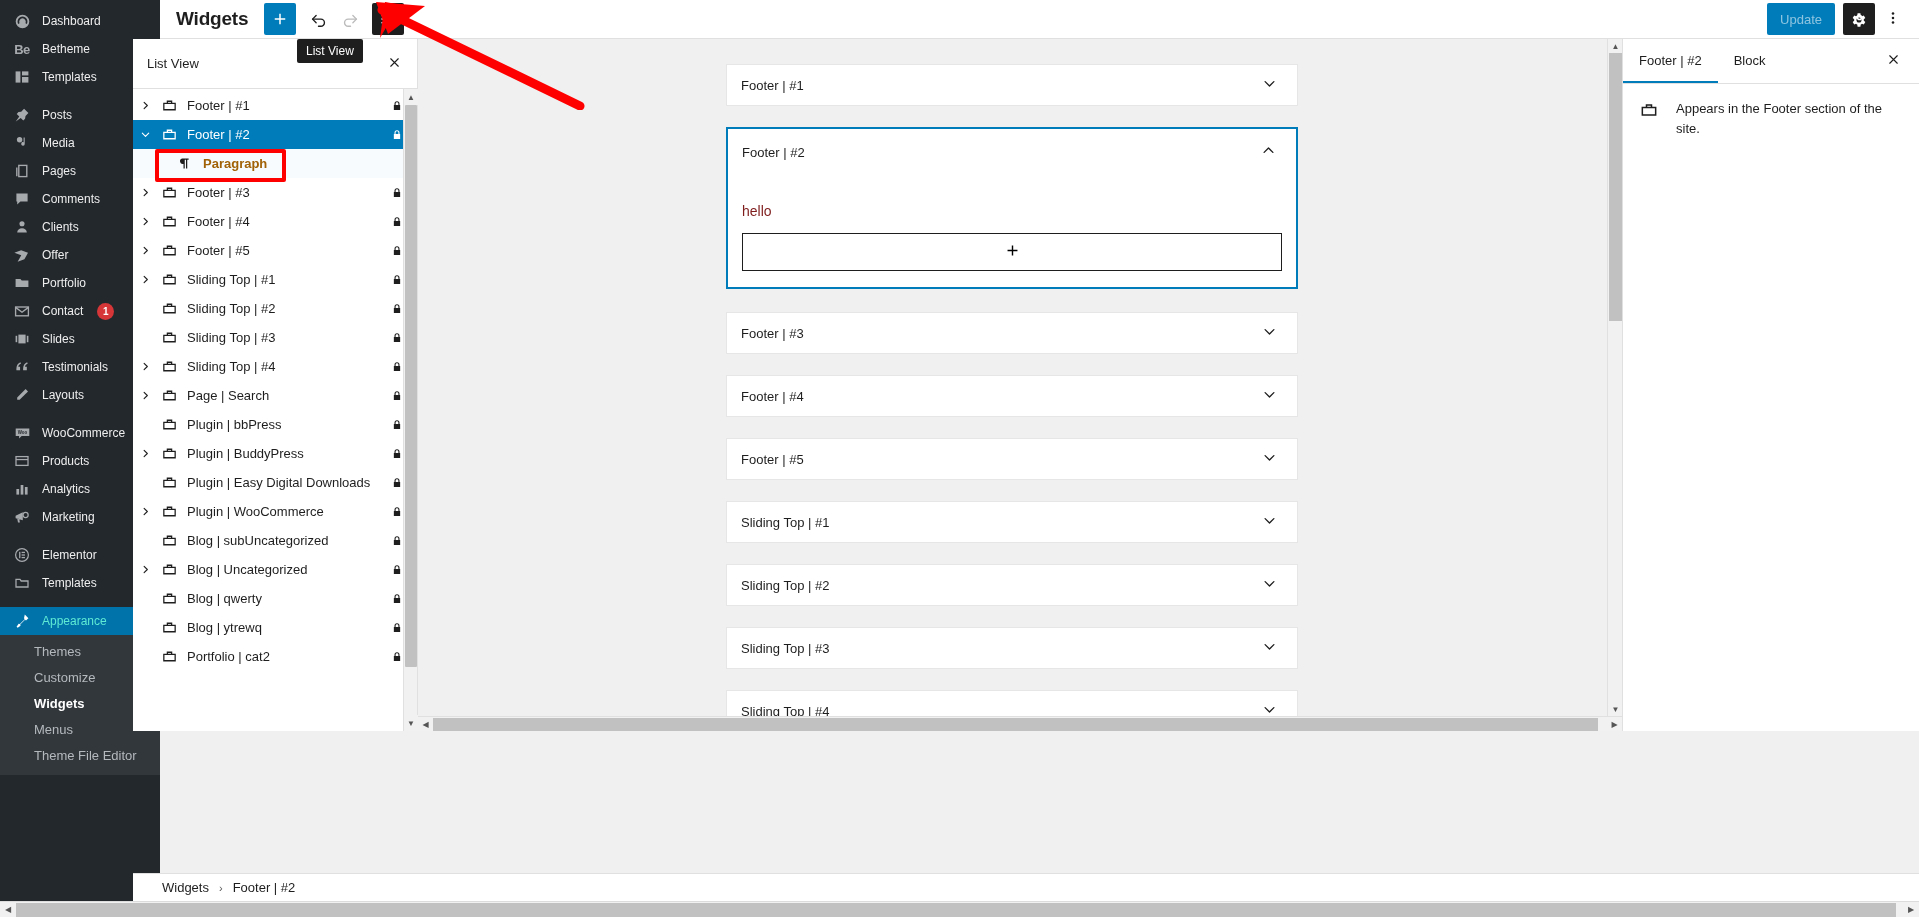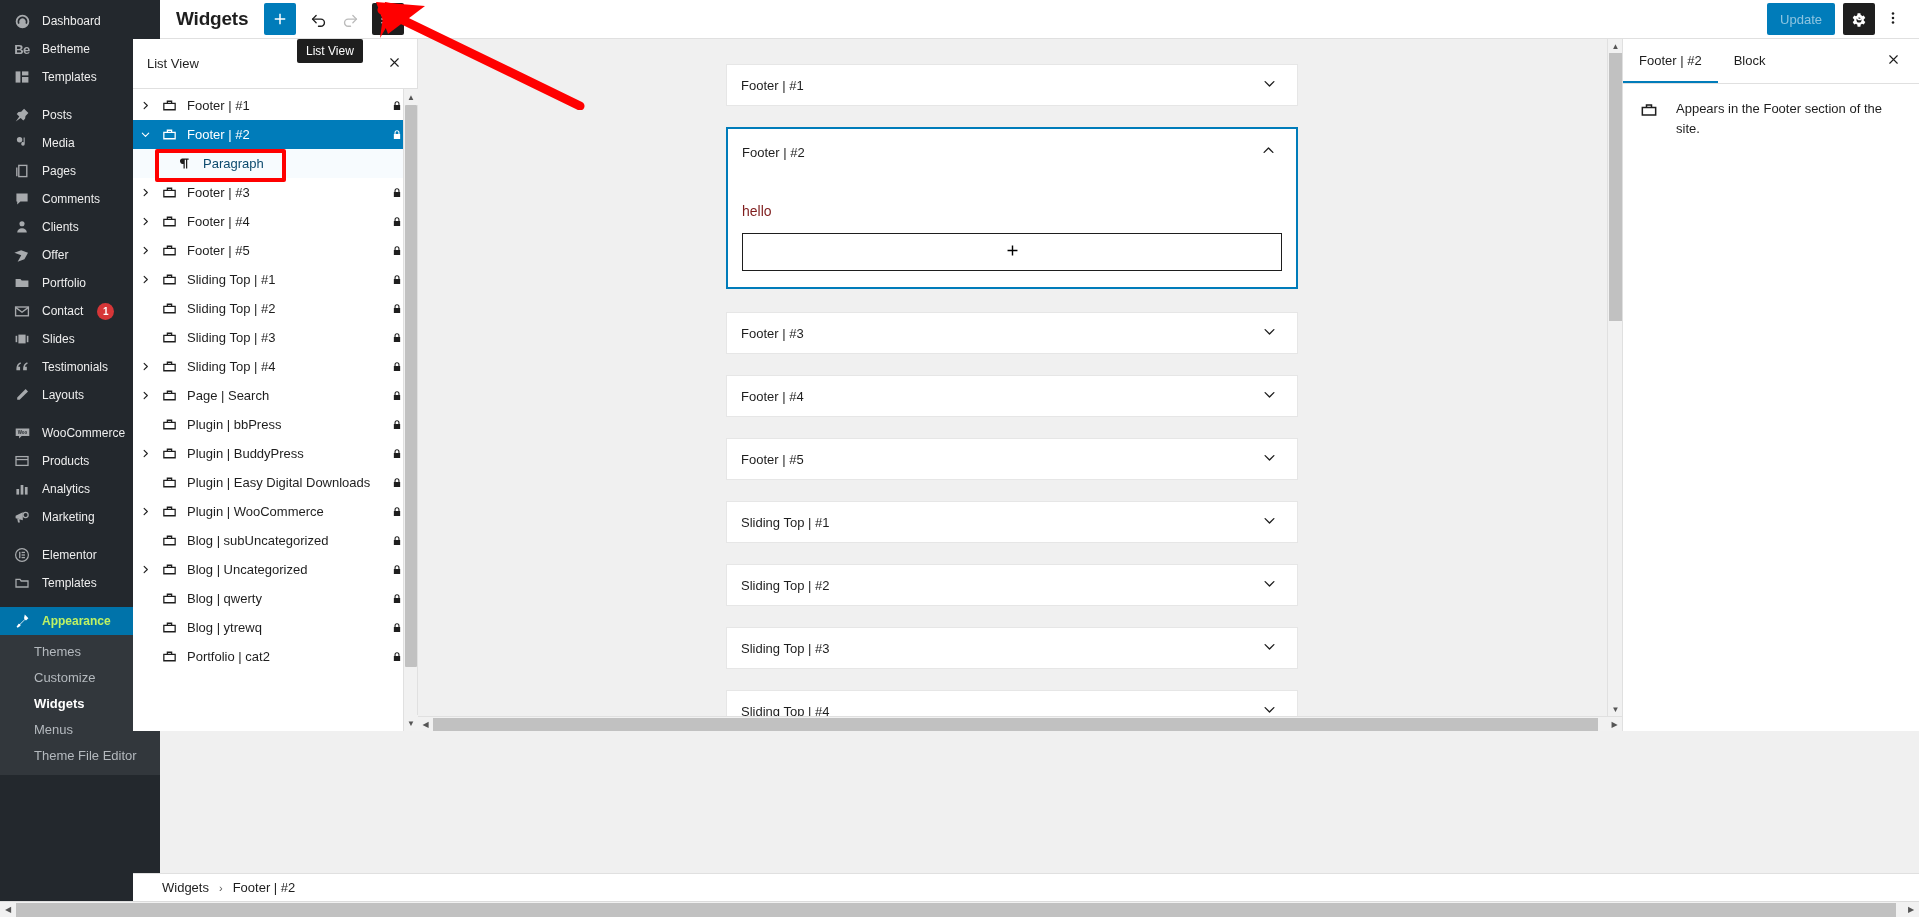--- a/index.html
+++ b/index.html
@@ -20,21 +20,21 @@
     font-size: 14px;
     overflow: hidden;
   }
   .adm-item {
     display: flex; align-items: center;
     height: 28px; padding-left: 12px;
     gap: 10px; cursor: pointer; position: relative;
   }
   .adm-item .adm-label { font-size: 12px; color: #eeeeee; white-space: nowrap; }
   .adm-item.active { background: #0073aa; }
-  .adm-item.active .adm-label { color: #bef264; font-weight: 700; }
+  .adm-item.active .adm-label { color: #5eead4; font-weight: 400; }
   .adm-item.active::after {
     content: ""; position: absolute; right: -1px; top: 50%;
     margin-top: -8px;
     border-top: 8px solid transparent;
     border-bottom: 8px solid transparent;
     border-right: 8px solid #f0f0f0;
   }
   .adm-gap { height: 10px; }
   .adm-icon {
     width: 20px; height: 20px; flex: 0 0 20px;
@@ -160,21 +160,21 @@
     display: flex; align-items: center; justify-content: center;
     color: inherit;
   }
   .lv-label { flex: 1; white-space: nowrap; overflow: hidden; }
   .lv-lock {
     width: 16px; flex: 0 0 16px;
     display: flex; align-items: center; justify-content: center;
     color: inherit;
   }
   .lv-child-indent { width: 40px; flex: 0 0 40px; }
-  #lv-paragraph-row .lv-label { color: #0c4a6e; }
+  #lv-paragraph-row .lv-label { color: #a16207; font-weight: bold; }
 
   
   #paragraph-annotation {
     position: absolute;
     left: 155px; top: 149px;
     width: 131px; height: 33px;
     border: 4px solid #ff0000;
     border-radius: 2px;
     pointer-events: none;
     z-index: 40;

